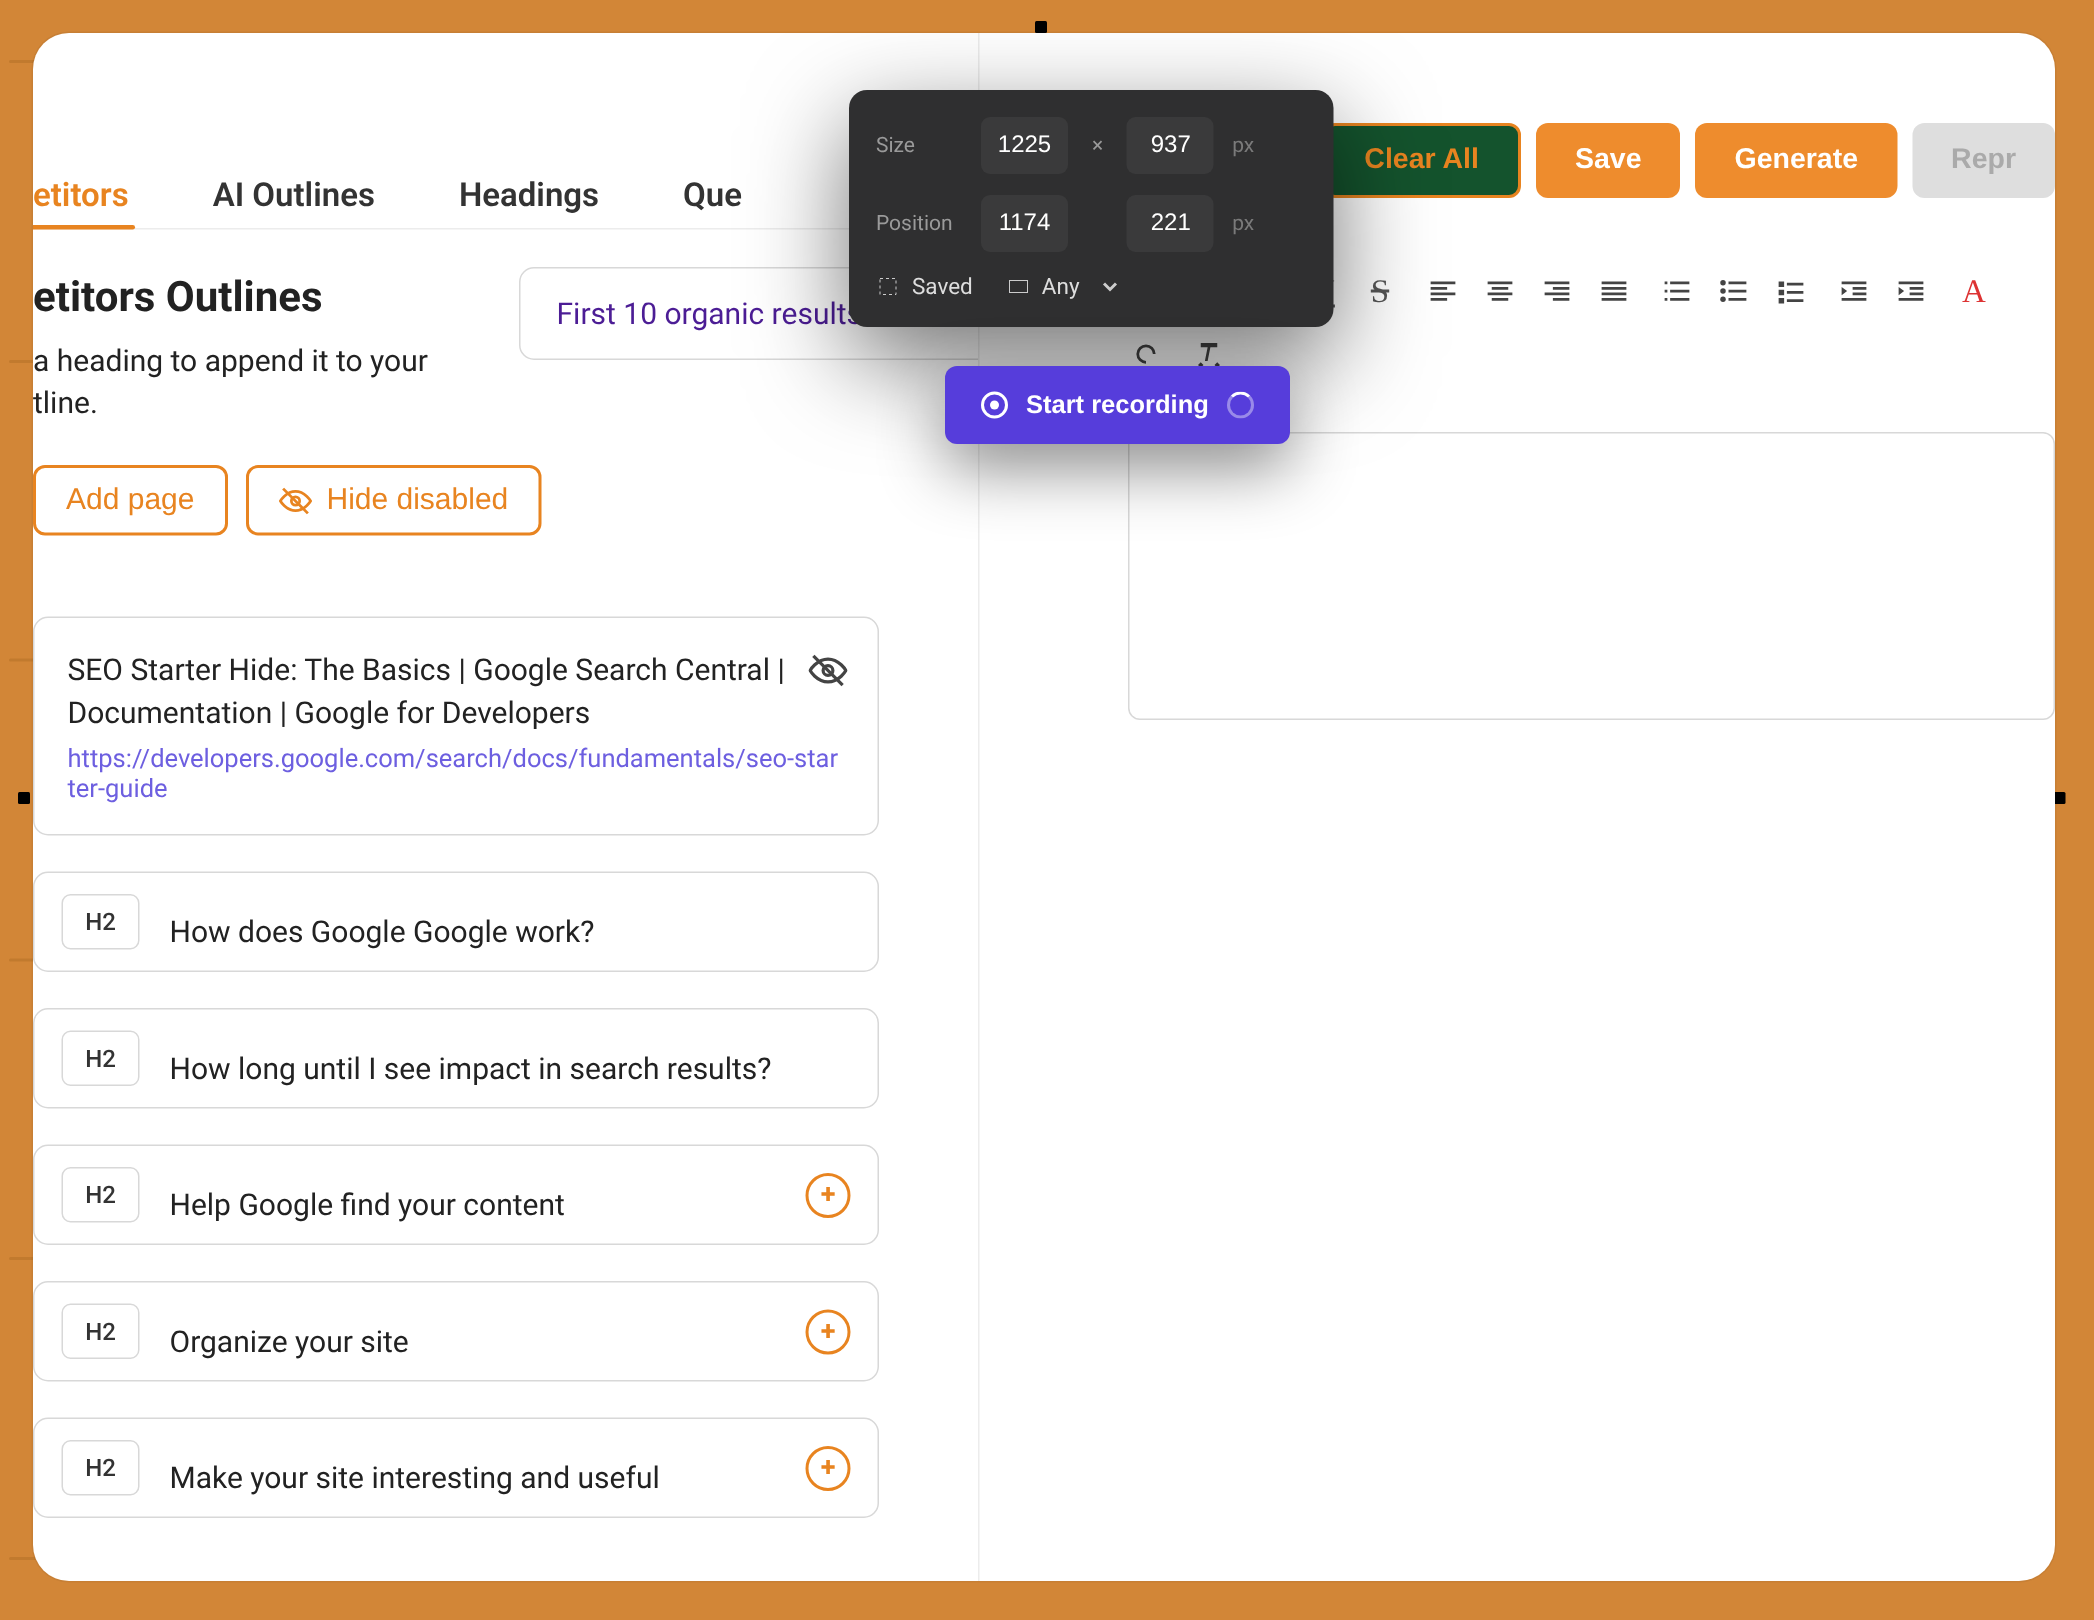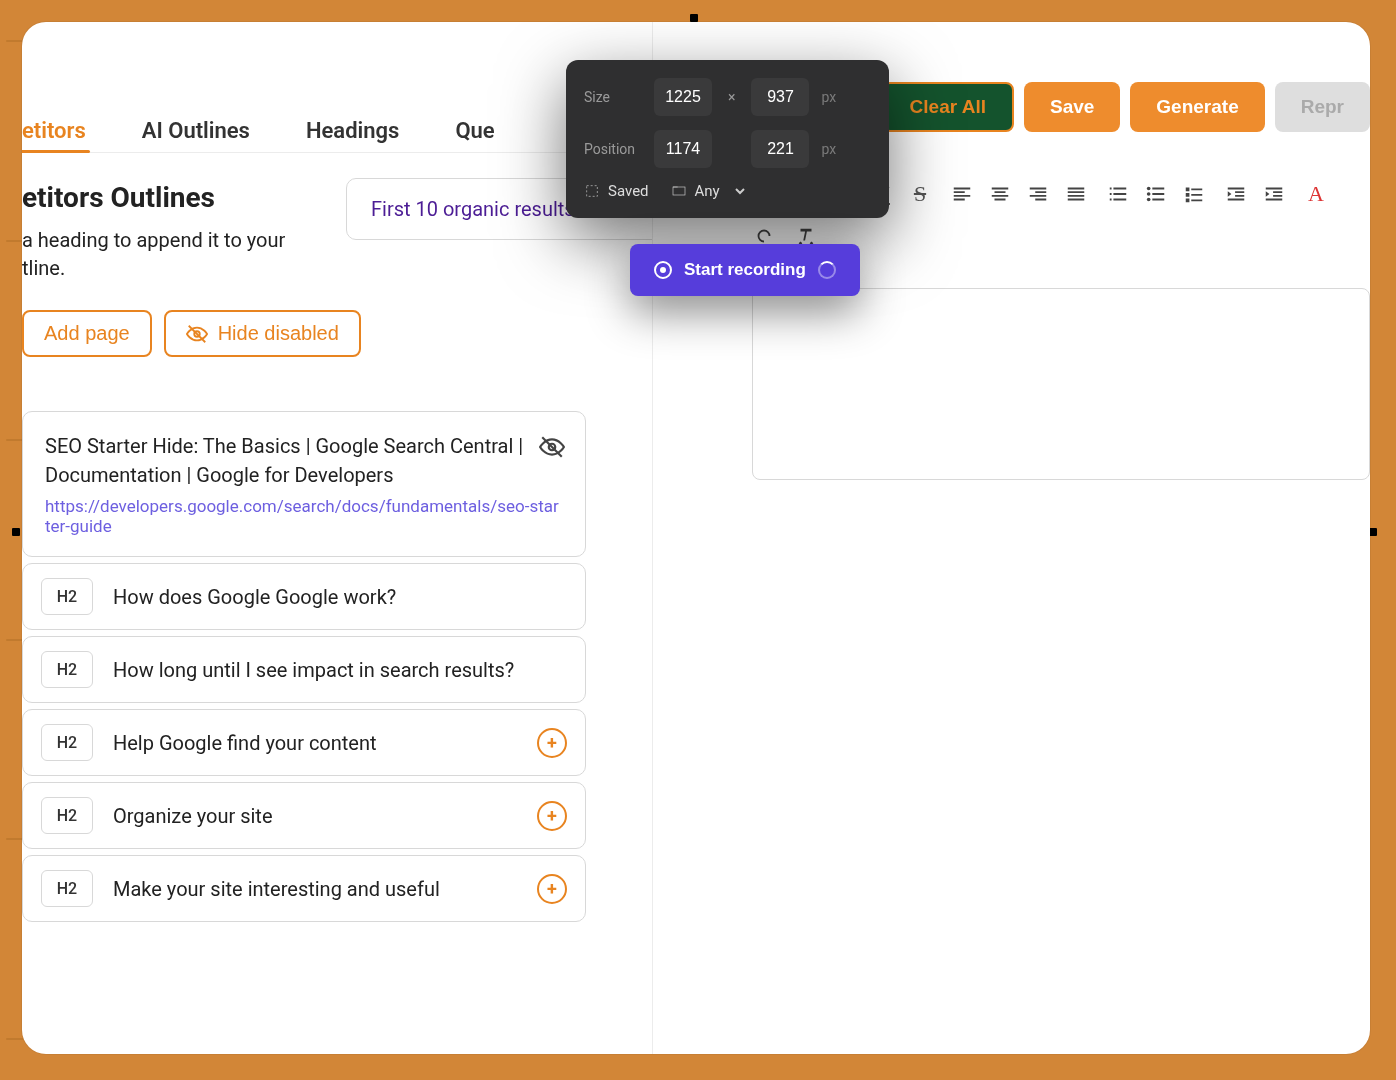--- a/index.html
+++ b/index.html
@@ -66,21 +66,21 @@
   border:1px solid var(--border);border-radius:10px;padding:18px 24px;font-size:20px;color:#4c1d95;background:#fff;min-width:320px;cursor:pointer;
 }
 
 
 .results{margin-top:54px;padding-right:66px;}
 .card{border:1px solid var(--border);border-radius:10px;padding:20px 22px;position:relative;background:#fff;}
 .card .title{font-size:20px;line-height:1.45;margin-bottom:6px;}
 .card .url{font-size:17px;color:#6d5fe0;word-break:break-all;}
 .card .eye{position:absolute;top:22px;right:20px;cursor:pointer;color:#444;}
 .h1-card{margin-top:24px;border:1px solid var(--border);border-radius:10px;padding:20px 22px;font-size:20px;}
-.h-item{display:flex;align-items:center;gap:20px;border:1px solid var(--border);border-radius:10px;padding:14px 18px;margin-top:6px;position:relative;}
+.h-item{display:flex;align-items:flex-end;gap:20px;border:1px solid var(--border);border-radius:10px;padding:14px 18px;margin-top:24px;position:relative;}
 .h-tag{border:1px solid var(--border);border-radius:6px;padding:8px 10px;font-size:16px;font-weight:500;color:#333;min-width:30px;text-align:center;flex-shrink:0;}
 .h-text{font-size:20px;}
 .plus{position:absolute;right:18px;top:50%;transform:translateY(-50%);width:26px;height:26px;border:2px solid var(--orange);border-radius:50%;display:flex;align-items:center;justify-content:center;color:var(--orange);font-size:18px;font-weight:700;cursor:pointer;}
 
 
 .top-actions{position:absolute;top:60px;right:0;display:flex;gap:10px;padding-right:0;}
 .btn-outline{border:2px solid var(--orange);color:var(--orange);background:#14532d;border-radius:8px;padding:12px 26px;font-size:19px;font-weight:600;cursor:pointer;}
 .btn-solid{border:none;background:var(--orange2);color:#fff;border-radius:8px;padding:12px 26px;font-size:19px;font-weight:600;cursor:pointer;}
 .btn-solid.disabled{background:#dedede;color:#aaa;cursor:default;}
 

